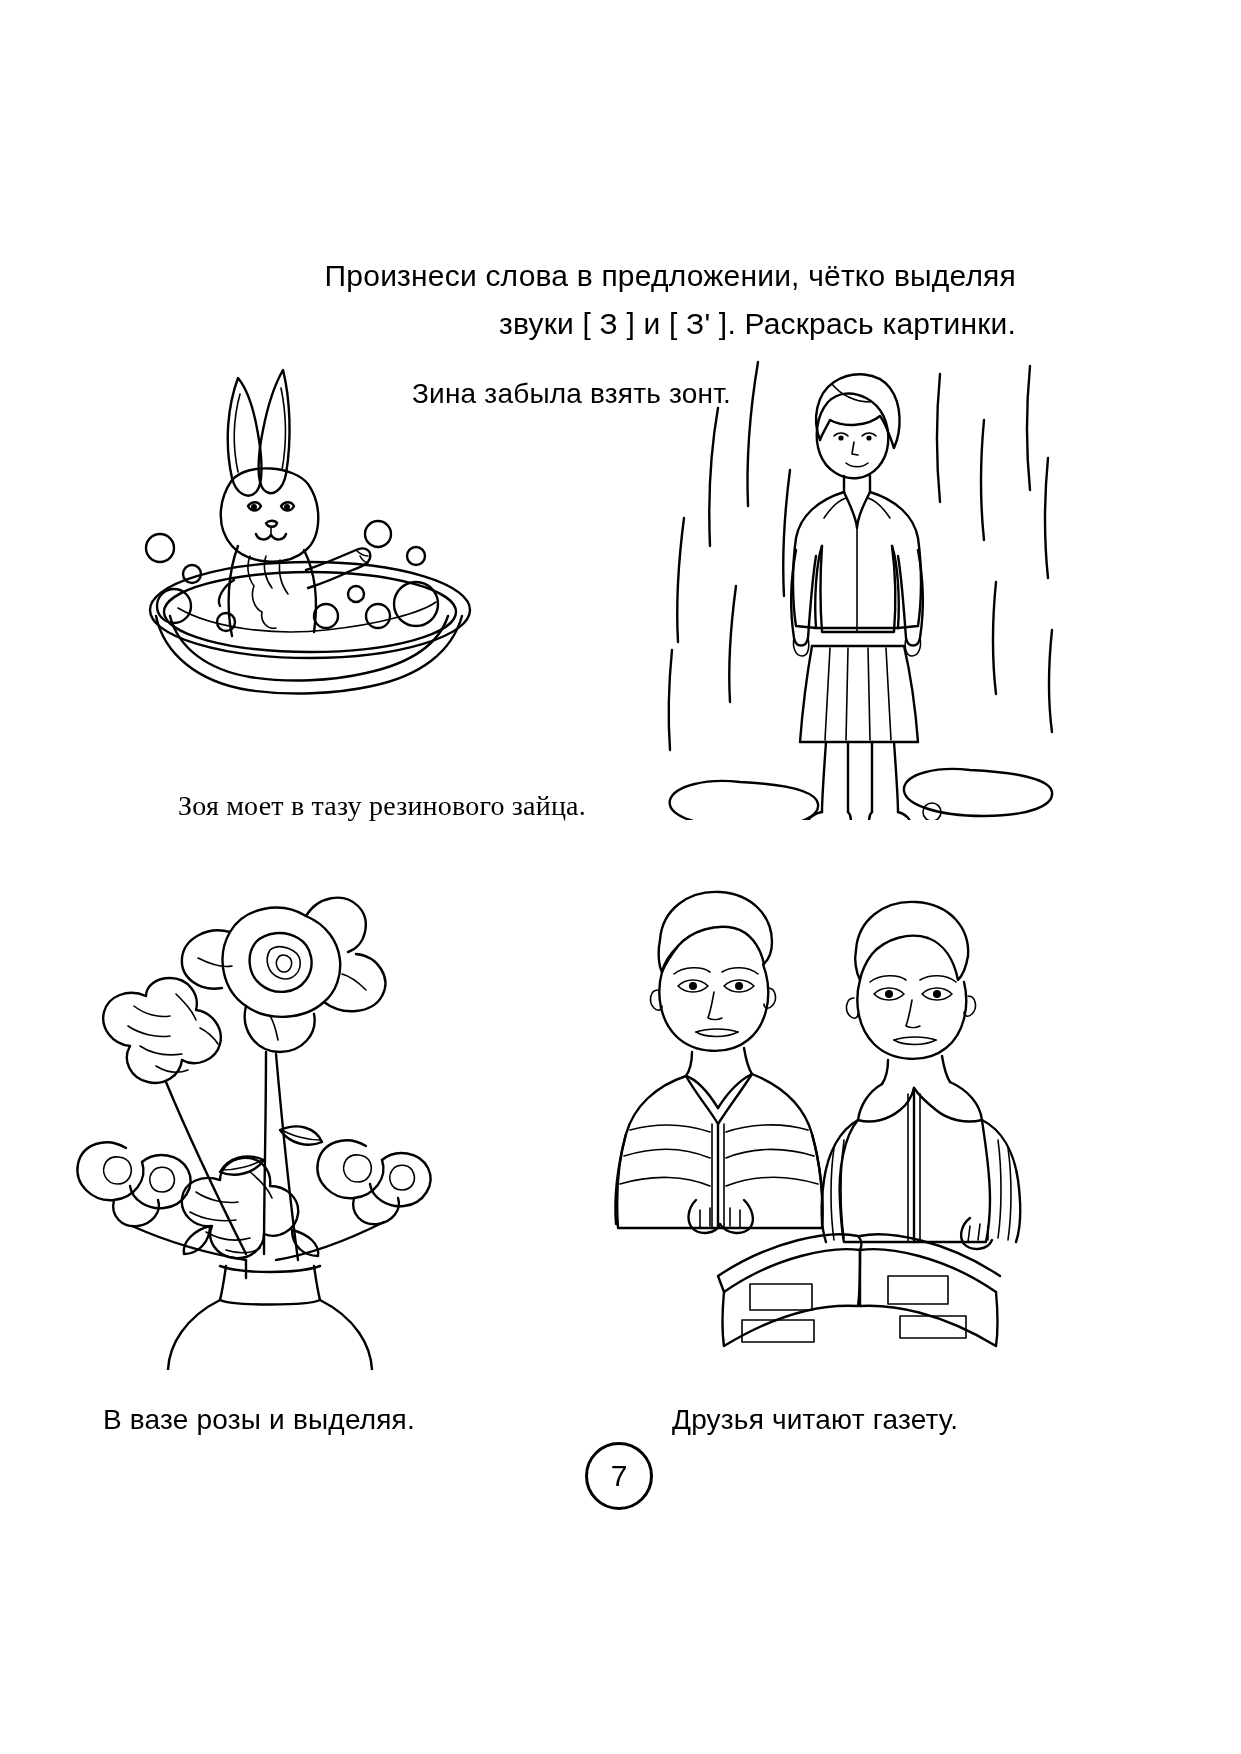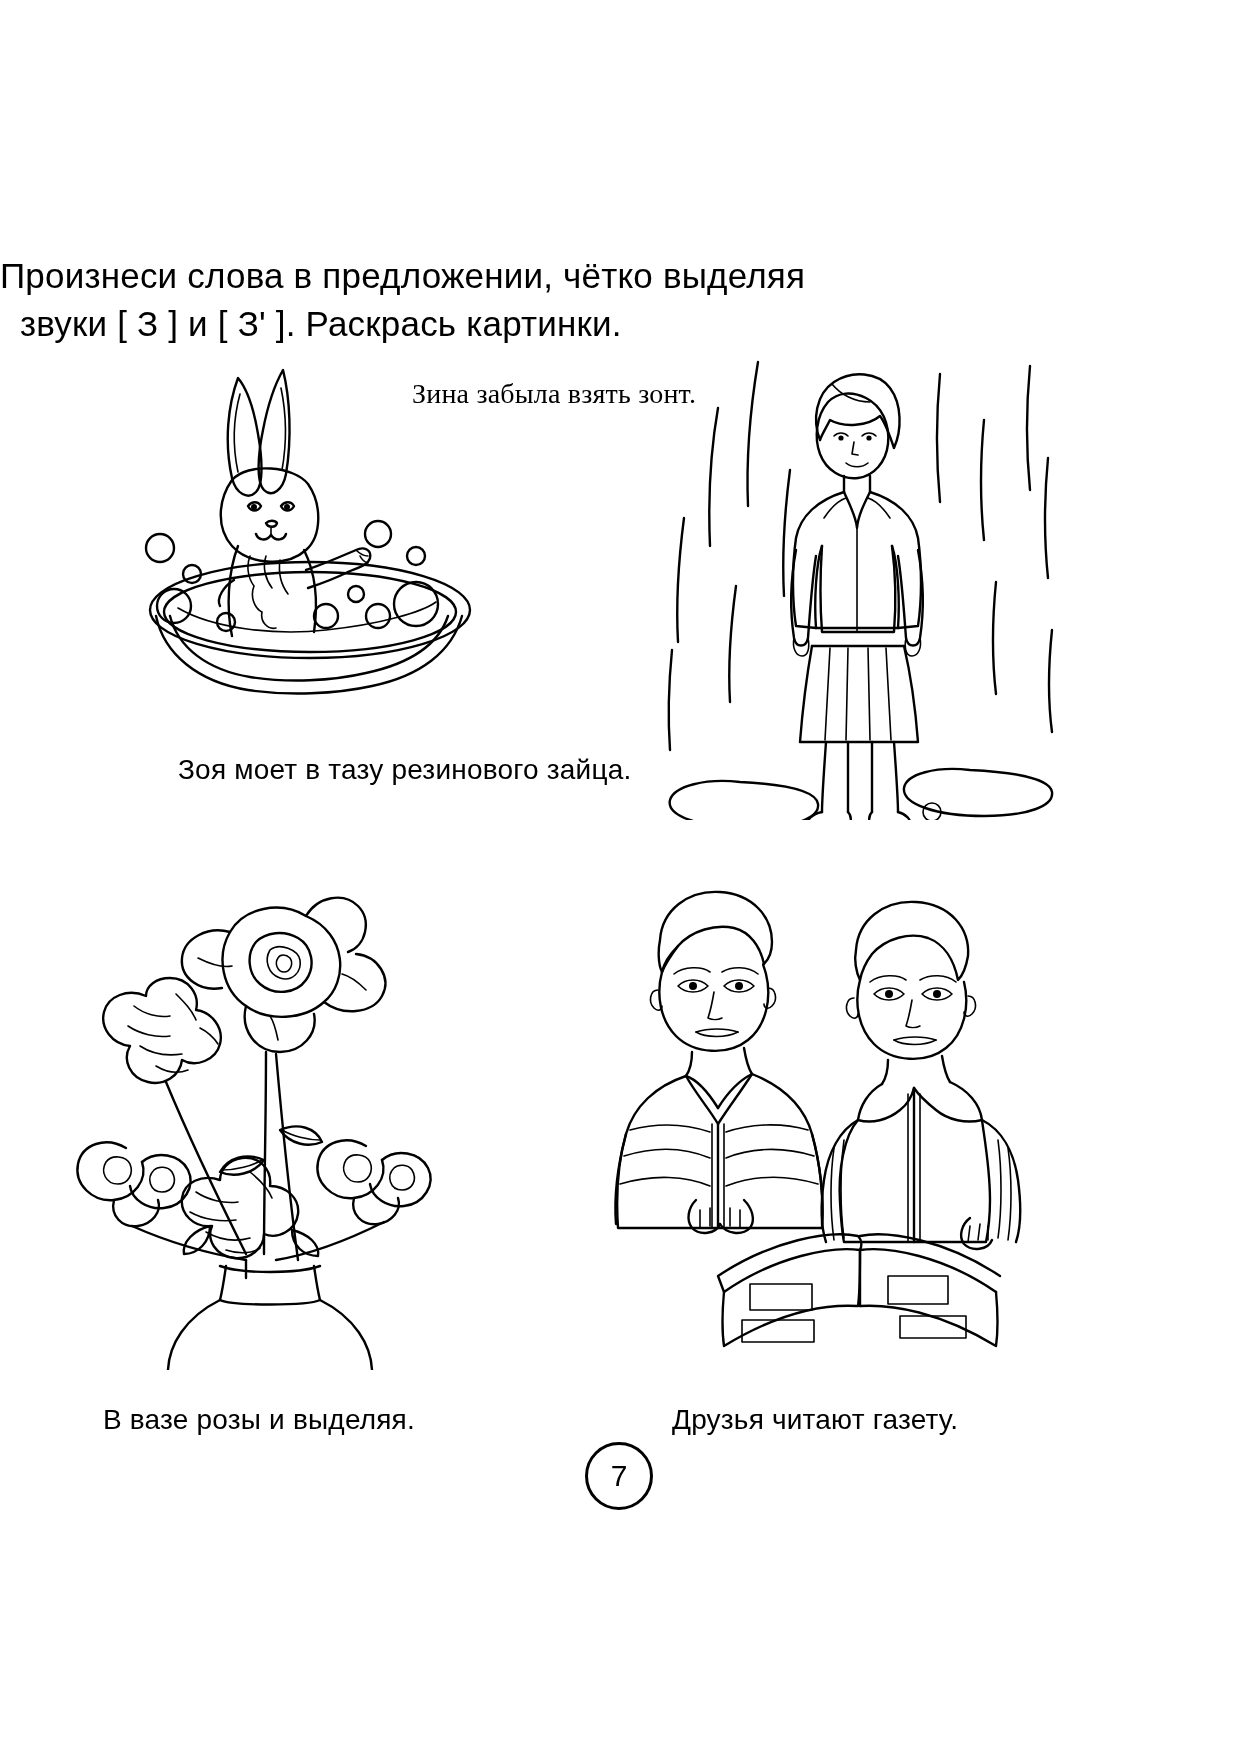--- a/index.html
+++ b/index.html
@@ -18,37 +18,37 @@
   .page {
     position: absolute;
     inset: 0;
     background: #ffffff;
   }
   .instruction {
     position: absolute;
     left: 0;
     top: 252px;
     width: 1016px;
-    text-align: left;
-    font-size: 35px;
+    text-align: right;
+    font-size: 30px;
     line-height: 48px;
     letter-spacing: 0.2px;
   }
   .instruction .line2 {
     display: block;
     margin-left: 20px;
   }
   .caption {
     position: absolute;
     font-size: 28px;
     letter-spacing: 0.2px;
     white-space: nowrap;
   }
-  #caption-zina  { left: 412px; top: 378px; font-family: Liberation Serif, serif; }
-  #caption-zoya  { left: 178px; top: 754px; }
+  #caption-zina  { left: 412px; top: 378px; }
+  #caption-zoya  { left: 178px; top: 790px; font-family: Liberation Serif, serif; }
   #caption-vaza  { left: 103px; top: 1404px; }
   #caption-gazeta{ left: 672px; top: 1404px; text-align: center; }
 
   .page-number {
     position: absolute;
     left: 585px;
     top: 1442px;
     width: 62px;
     height: 62px;
     border: 3px solid #000;

